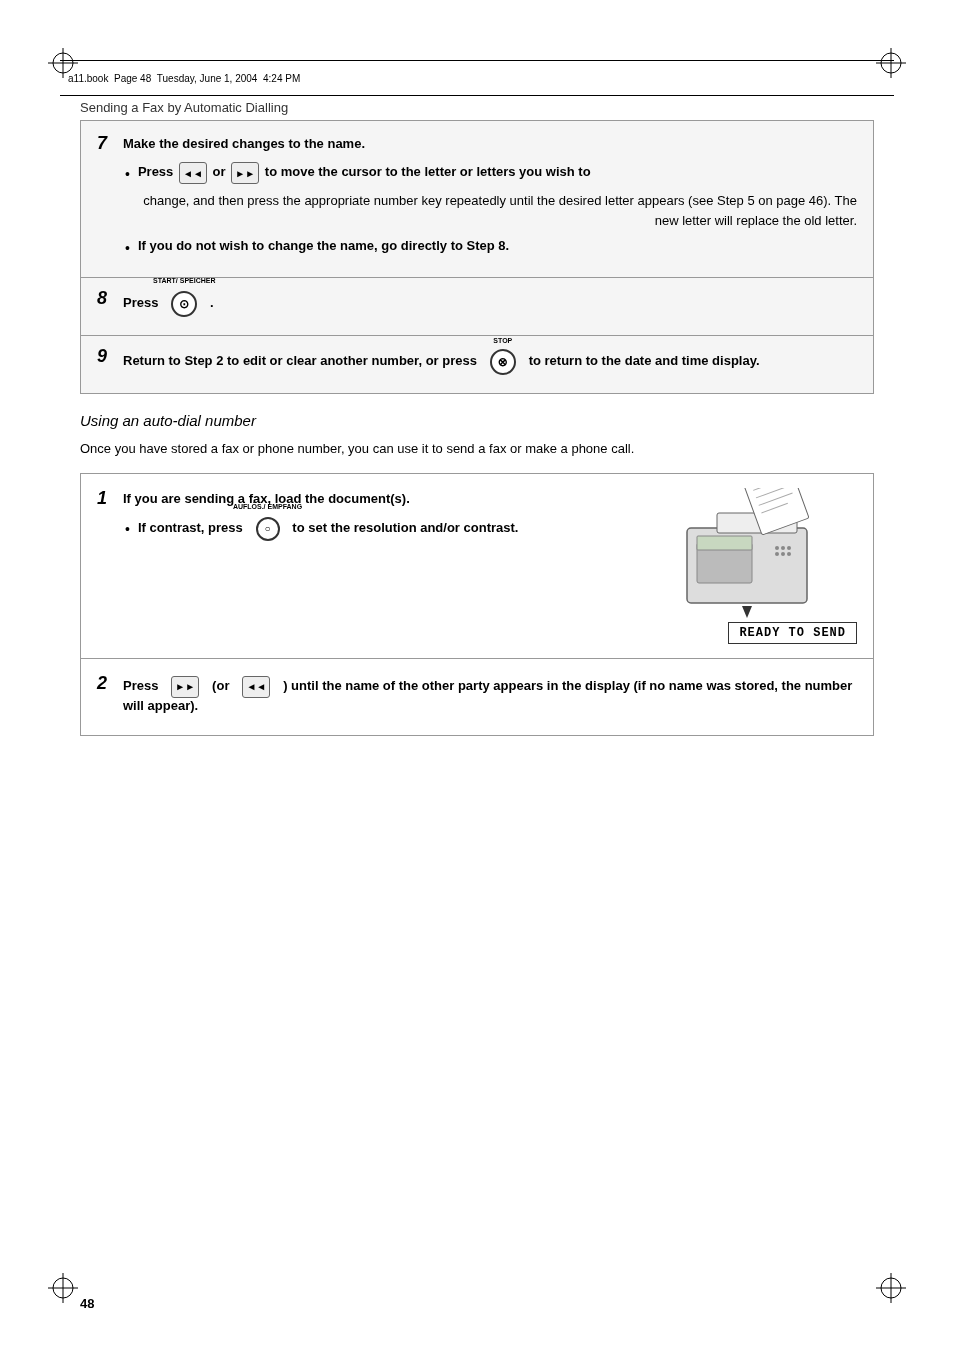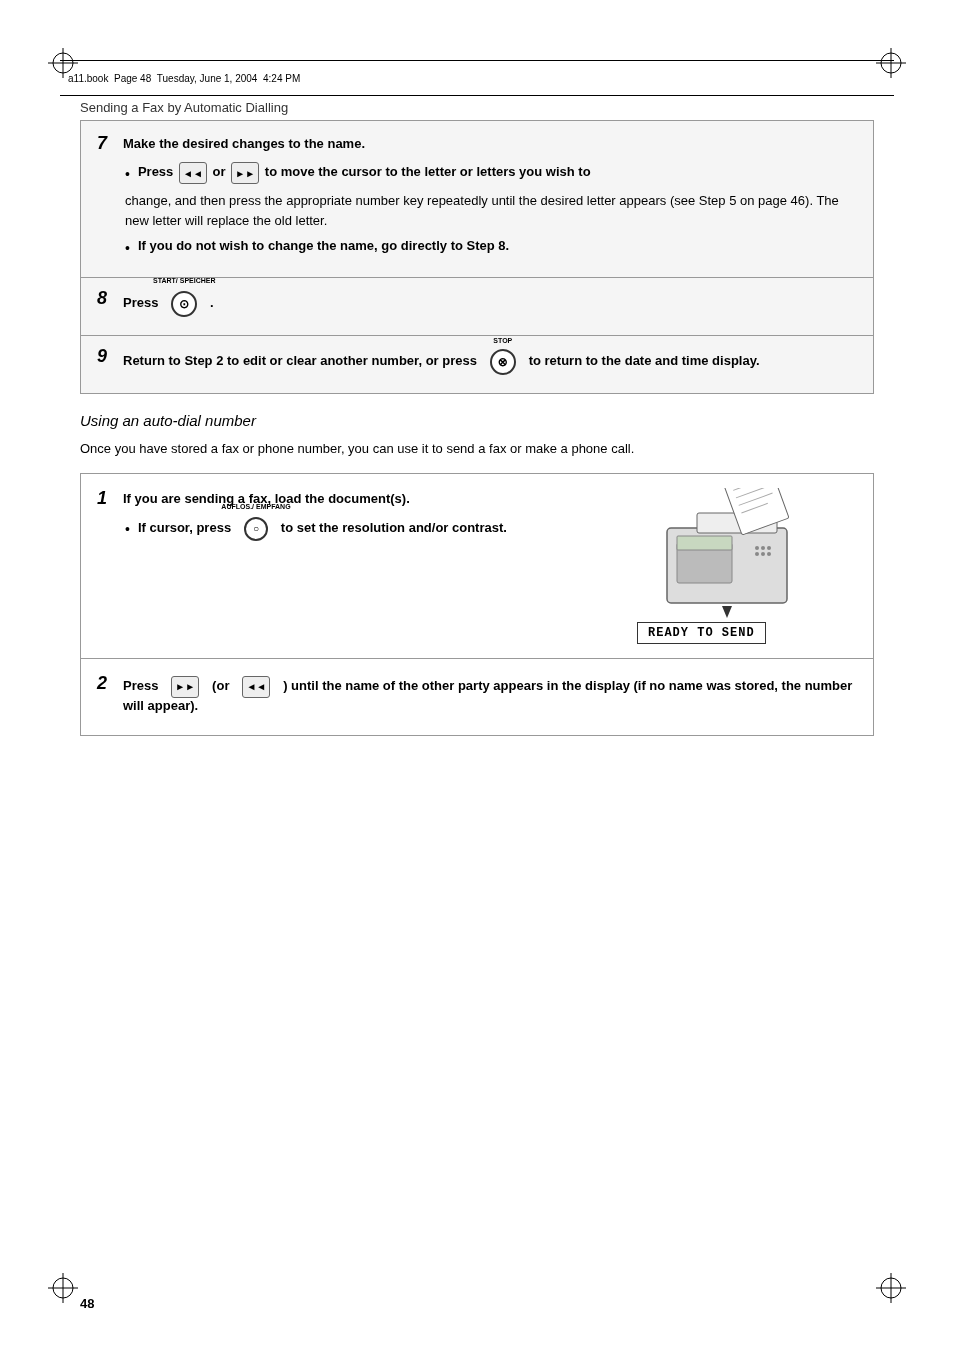--- a/index.html
+++ b/index.html
@@ -173,21 +173,21 @@
     }
 
     .split-left {
       flex: 1;
     }
 
     .split-right {
       width: 220px;
       display: flex;
       flex-direction: column;
-      align-items: flex-start;
+      align-items: flex-end;
     }
 
     
     .fax-illustration {
       width: 200px;
       height: 130px;
       position: relative;
     }
 
     
@@ -210,20 +210,21 @@
       font-size: 13px;
       font-weight: bold;
     }
 
     .indent-text {
       margin-left: 28px;
       font-size: 13px;
       line-height: 1.5;
       margin-top: 4px;
       margin-bottom: 4px;
+      text-align: right;
     }
   </style>
 </head>
 <body>
 
 <div class="reg-mark" style="top:48px; left:48px;">
   <svg viewBox="0 0 30 30">
       <circle cx="15" cy="15" r="10" fill="none" stroke="#000" stroke-width="1"></circle>
       <line x1="15" y1="0" x2="15" y2="30" stroke="#000" stroke-width="1"></line>
       <line x1="0" y1="15" x2="30" y2="15" stroke="#000" stroke-width="1"></line>
@@ -326,21 +327,21 @@
   <div class="instruction-box white-bg" style="border-bottom:none; padding:14px 16px;">
     <div class="split-layout">
       <div class="split-left">
         <div class="step-header">
           <span class="step-number">1</span>
           <span class="step-title">If you are sending a fax, load the document(s).</span>
         </div>
         <div class="bullet-point">
           <span class="bullet-dot">•</span>
           <span class="bullet-text">
-            <span>If cursor, press</span>
+            <span>If contrast, press</span>
             &nbsp;
             <span class="btn-icon-circle" style="width:24px;height:24px;display:inline-flex;vertical-align:middle;position:relative;">
               <span class="btn-label-top" style="font-size:7px; top:-16px; white-space:nowrap; line-height:1.1;">AUFLÖS./ EMPFANG</span>
               <span style="font-size:10px;">○</span>
             </span>
             &nbsp;
             <span>to set the resolution and/or contrast.</span>
           </span>
         </div>
       </div>

